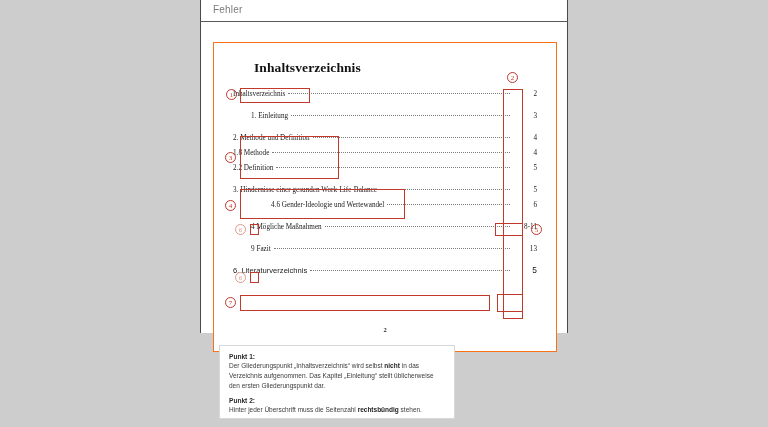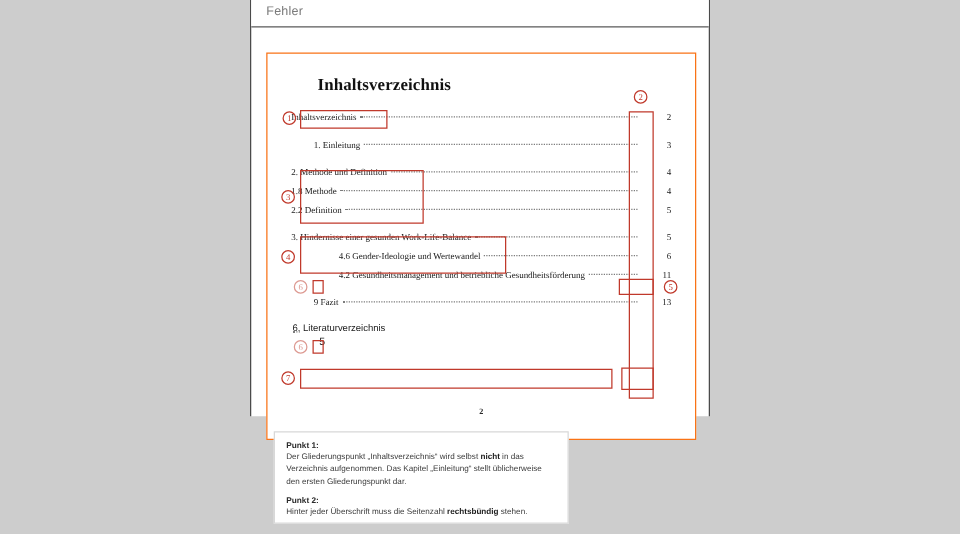--- a/index.html
+++ b/index.html
@@ -54,21 +54,21 @@
   .toc-row{
     position:relative;
     display:flex;align-items:baseline;
     font-family:"Liberation Serif",serif;
     font-size:7.2px;color:#1a1a1a;
     height:15px;
     white-space:nowrap;
   }
   .toc-row.gap{margin-top:7px;}
   .toc-row.gap2{margin-top:5px;}
-  .toc-row.sans{font-family:"Liberation Sans",sans-serif;font-size:7.6px;flex-direction:column;}
+  .toc-row.sans{font-family:"Liberation Sans",sans-serif;font-size:7.6px;}
   .t-label{padding-right:2px;}
   .t-dots{
     flex:1 1 auto;
     border-bottom:1px dotted #7c7c7c;
     position:relative;top:-2px;
     margin:0 1px;
     min-width:6px;
   }
   .t-page{
     width:26px;text-align:right;padding-right:2px;
@@ -179,27 +179,27 @@
           <span class="t-dots"></span>
           <span class="t-page">5</span>
         </div>
 
         <div class="toc-row">
           <span class="t-label ind2">4.6 Gender-Ideologie und Wertewandel</span>
           <span class="t-dots"></span>
           <span class="t-page">6</span>
         </div>
 
-
-
-        <div class="toc-row">
-          <span class="t-label ind2">4.2 Gesundheitsmanagement und betriebliche Gesundheitsförderung</span>
-          <span class="t-dots"></span>
-          <span class="t-page">11</span>
-        </div>
+        <div class="toc-row gap">
+          <span class="t-label ind1">4 Mögliche Maßnahmen</span>
+          <span class="t-dots"></span>
+          <span class="t-page">8-11</span>
+        </div>
+
+
 
         <div class="toc-row gap">
           <span class="t-label ind1">9 Fazit</span>
           <span class="t-dots"></span>
           <span class="t-page">13</span>
         </div>
 
         <div class="toc-row sans gap2">
           <span class="t-label">6. Literaturverzeichnis</span>
           <span class="t-dots"></span>

